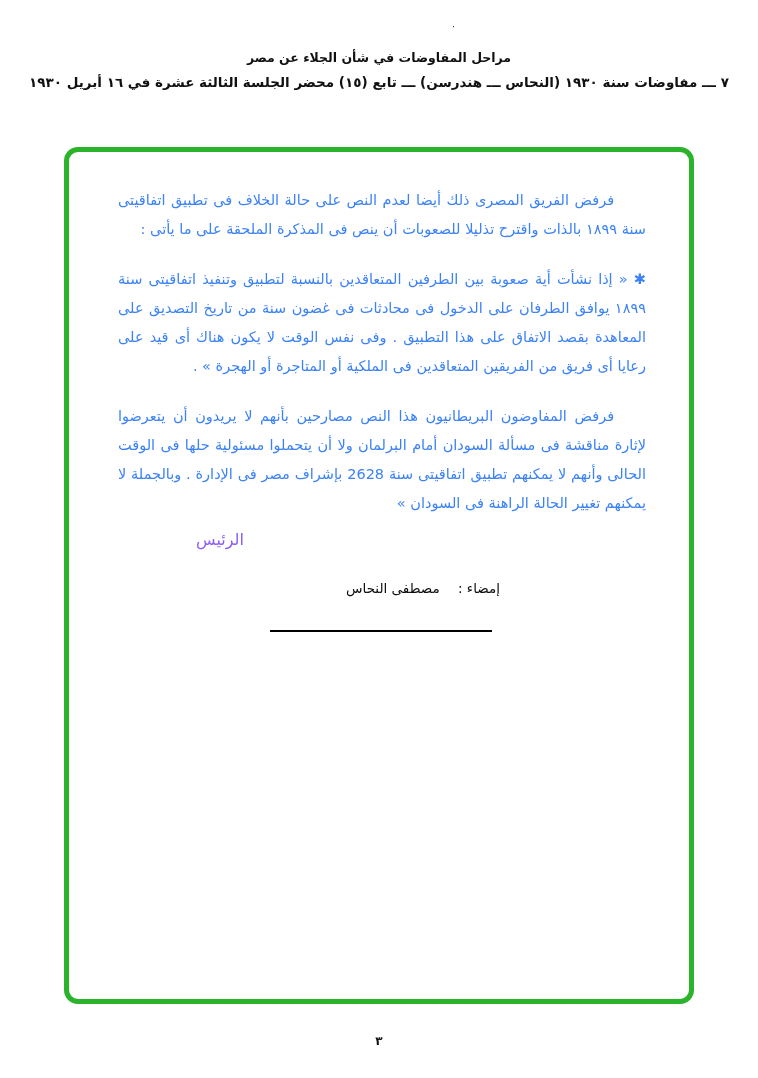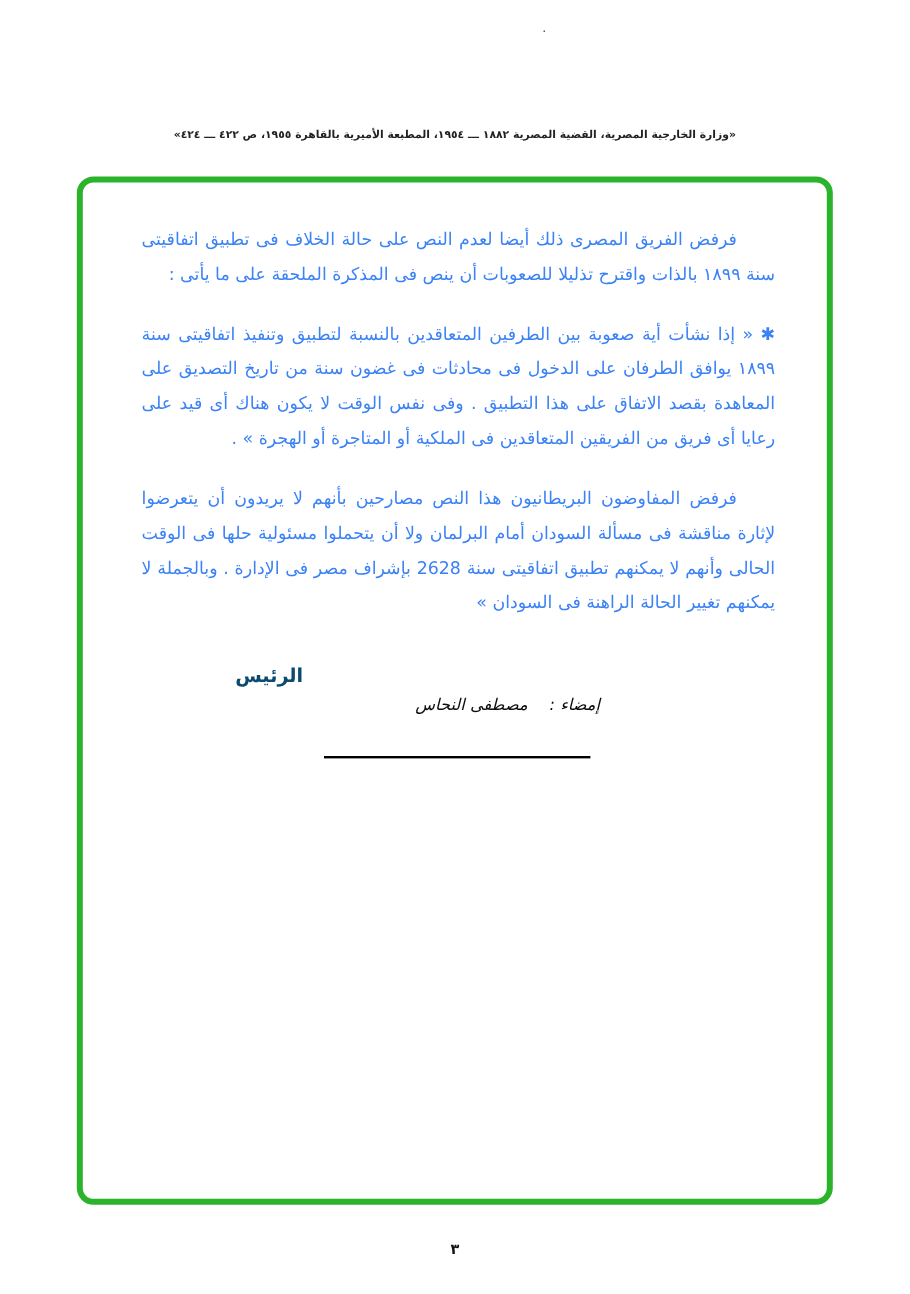--- a/index.html
+++ b/index.html
@@ -80,36 +80,34 @@
     text-align: justify;
     color: #3b82f6;
     font-weight: 500;
   }
   .scan-body p { margin-bottom: 21px; }
   .scan-body p.indent { text-indent: 2.2em; }
   
   .sig-title {
     position: absolute;
     left: 196px;
-    top: 553px;
+    top: 530px;
     font-size: 16px;
     direction: rtl;
-    color: #0c4a6e;
-    font-weight: bold;
+    color: #8b5cf6;
   }
   .sig-line-text {
     position: absolute;
     left: 305px;
     top: 580px;
     width: 195px;
     direction: rtl;
     font-size: 13.5px;
     color: #0c0c0c;
     white-space: nowrap;
-    font-style: italic;
   }
   .sig-line-text .sig-name { margin-right: 14px; }
   .sig-rule {
     position: absolute;
     left: 270px;
     top: 630px;
     width: 222px;
     height: 0;
     border-top: 2px solid #000;
   }
@@ -125,23 +123,24 @@
     color: #111;
   }
 </style>
 </head>
 <body>
 
 <div class="page">
 
   <span class="top-mark">·</span>
 
+  <div class="doc-title">مراحل المفاوضات في شأن الجلاء عن مصر</div>
 
+  <div class="doc-subtitle">٧ ـــ مفاوضات سنة ١٩٣٠ (النحاس ـــ هندرسن) ـــ تابع (١٥) محضر الجلسة الثالثة عشرة في ١٦ أبريل ١٩٣٠</div>
 
-  <div class="doc-source">«وزارة الخارجية المصرية، القضية المصرية ١٨٨٢ ـــ ١٩٥٤، المطبعة الأميرية بالقاهرة ١٩٥٥، ص ٤٢٢ ـــ ٤٢٤»</div>
 
   <div class="scan-frame"></div>
 
   <div class="scan-body">
     <p class="indent">فرفض الفريق المصرى ذلك أيضا لعدم النص على حالة الخلاف فى تطبيق اتفاقيتى سنة ١٨٩٩ بالذات واقترح تذليلا للصعوبات أن ينص فى المذكرة الملحقة على ما يأتى :</p>
     <p>✱ « إذا نشأت أية صعوبة بين الطرفين المتعاقدين بالنسبة لتطبيق وتنفيذ اتفاقيتى سنة ١٨٩٩ يوافق الطرفان على الدخول فى محادثات فى غضون سنة من تاريخ التصديق على المعاهدة بقصد الاتفاق على هذا التطبيق . وفى نفس الوقت لا يكون هناك أى قيد على رعايا أى فريق من الفريقين المتعاقدين فى الملكية أو المتاجرة أو الهجرة » .</p>
     <p class="indent">فرفض المفاوضون البريطانيون هذا النص مصارحين بأنهم لا يريدون أن يتعرضوا لإثارة مناقشة فى مسألة السودان أمام البرلمان ولا أن يتحملوا مسئولية حلها فى الوقت الحالى وأنهم لا يمكنهم تطبيق اتفاقيتى سنة 2628 بإشراف مصر فى الإدارة . وبالجملة لا يمكنهم تغيير الحالة الراهنة فى السودان »</p>
   </div>
 
   <div class="sig-title">الرئيس</div>

